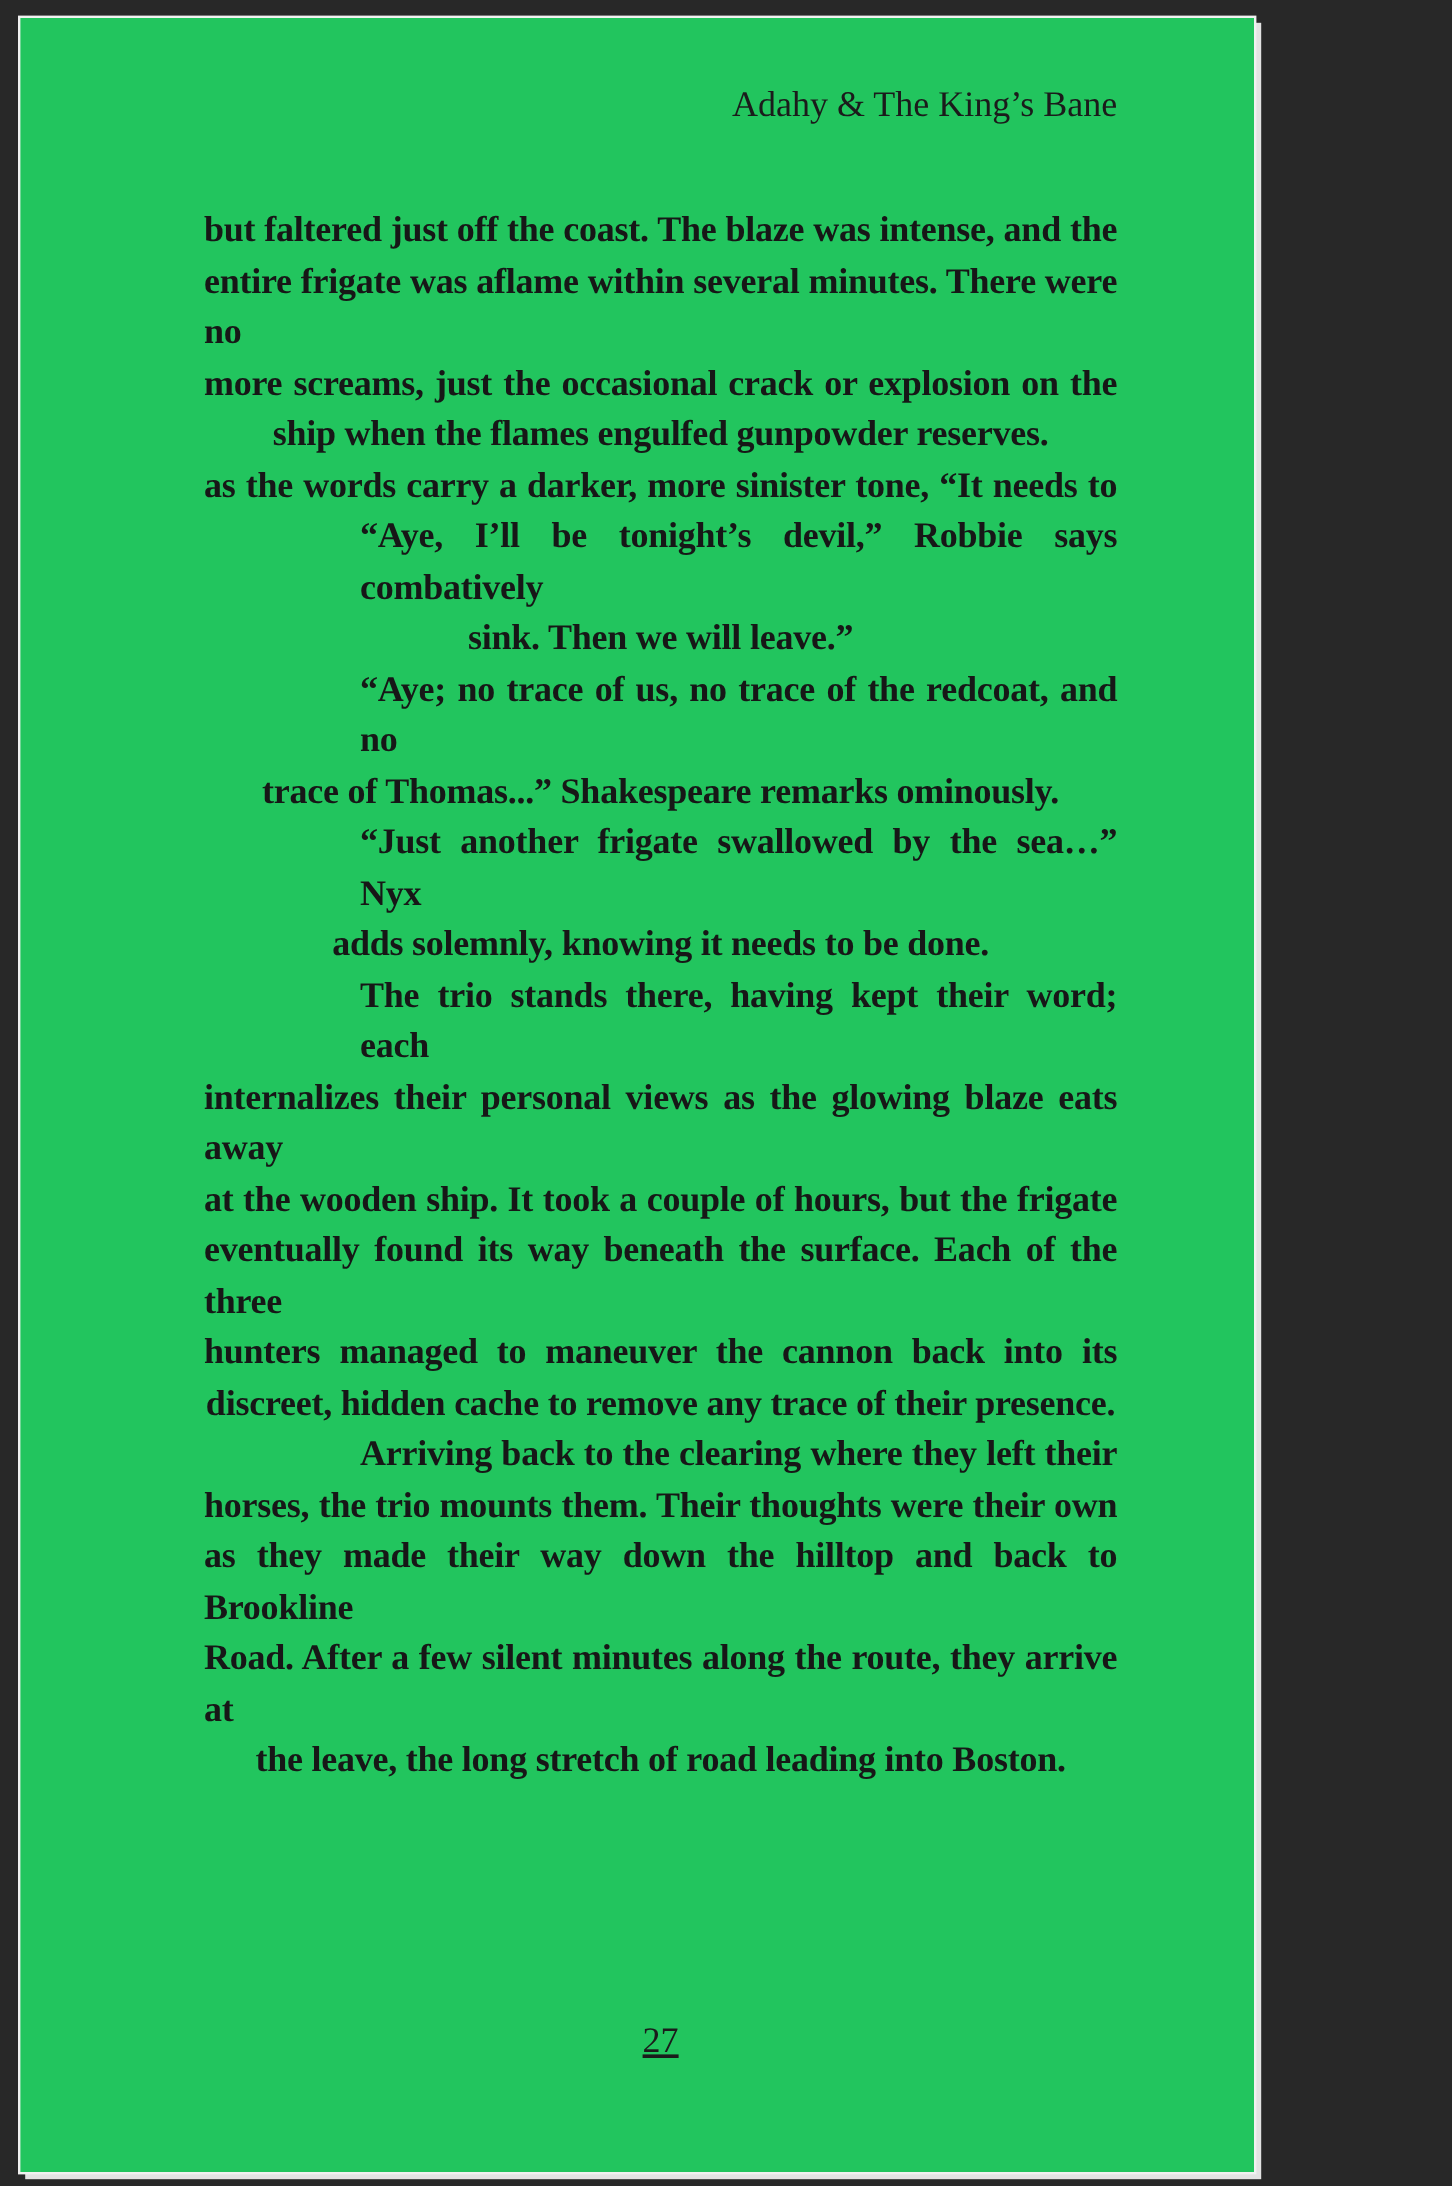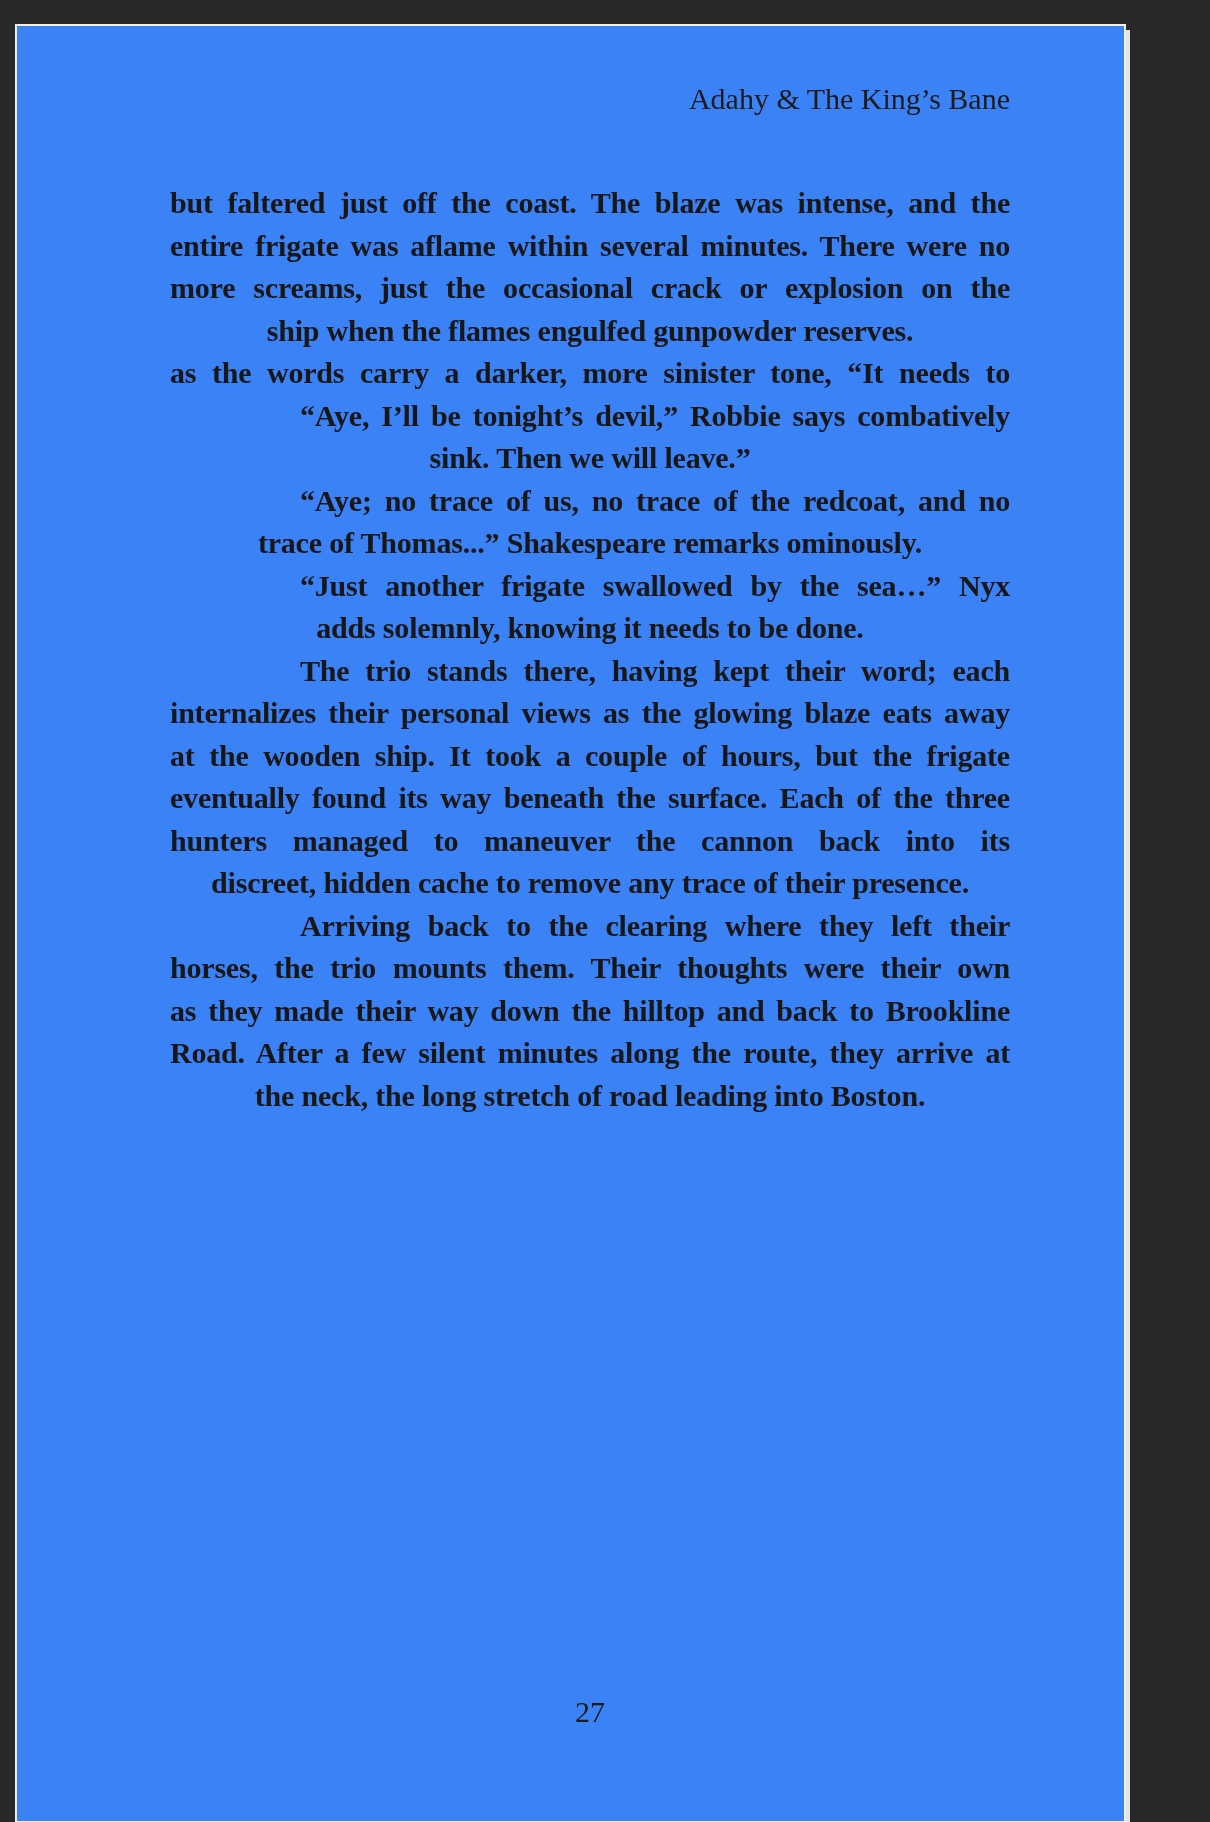--- a/index.html
+++ b/index.html
@@ -7,24 +7,24 @@
     position: relative;
     width: 1210px;
     height: 1822px;
     background: #282828;
     overflow: hidden;
     font-family: "Liberation Serif", "DejaVu Serif", serif;
   }
   .page {
     position: absolute;
     left: 17px;
-    top: 26px;
-    width: 1107px;
+    top: 15px;
+    width: 1028px;
     height: 1795px;
-    background: #3b82f6;
+    background: #22c55e;
     box-shadow: 0 0 0 2px #f1f1f1, 5px 5px 0 1px #e3e3e3;
   }
   .text-col {
     margin-left: 153px;
     margin-right: 114px;
     color: #171717;
   }
   .running-header {
     margin-top: 52px;
     font-size: 30px;
@@ -51,20 +51,21 @@
   }
   .page-number {
     position: absolute;
     left: 153px;
     right: 114px;
     bottom: 88px;
     text-align: center;
     font-size: 30px;
     line-height: 42px;
     color: #1b1b1b;
+    text-decoration: underline;
   }
 </style>
 </head>
 <body>
 
 <div id="canvas">
   <div class="page">
     <div class="text-col">
       <div class="running-header">Adahy &amp; The King’s Bane</div>
       <div class="body-text">
@@ -93,19 +94,19 @@
             <div class="line">at the wooden ship. It took a couple of hours, but the frigate</div>
             <div class="line">eventually found its way beneath the surface. Each of the three</div>
             <div class="line">hunters managed to maneuver the cannon back into its</div>
             <div class="line plain">discreet, hidden cache to remove any trace of their presence.</div>
           </div>
           <div class="paragraph">
             <div class="line indented">Arriving back to the clearing where they left their</div>
             <div class="line">horses, the trio mounts them.  Their thoughts were their own</div>
             <div class="line">as they made their way down the hilltop and back to Brookline</div>
             <div class="line">Road. After a few silent minutes along the route, they arrive at</div>
-            <div class="line plain">the neck, the long stretch of road leading into Boston.</div>
+            <div class="line plain">the leave, the long stretch of road leading into Boston.</div>
           </div>
         </div>
     </div>
     <div class="page-number">27</div>
   </div>
 </div>
 
 </body></html>

